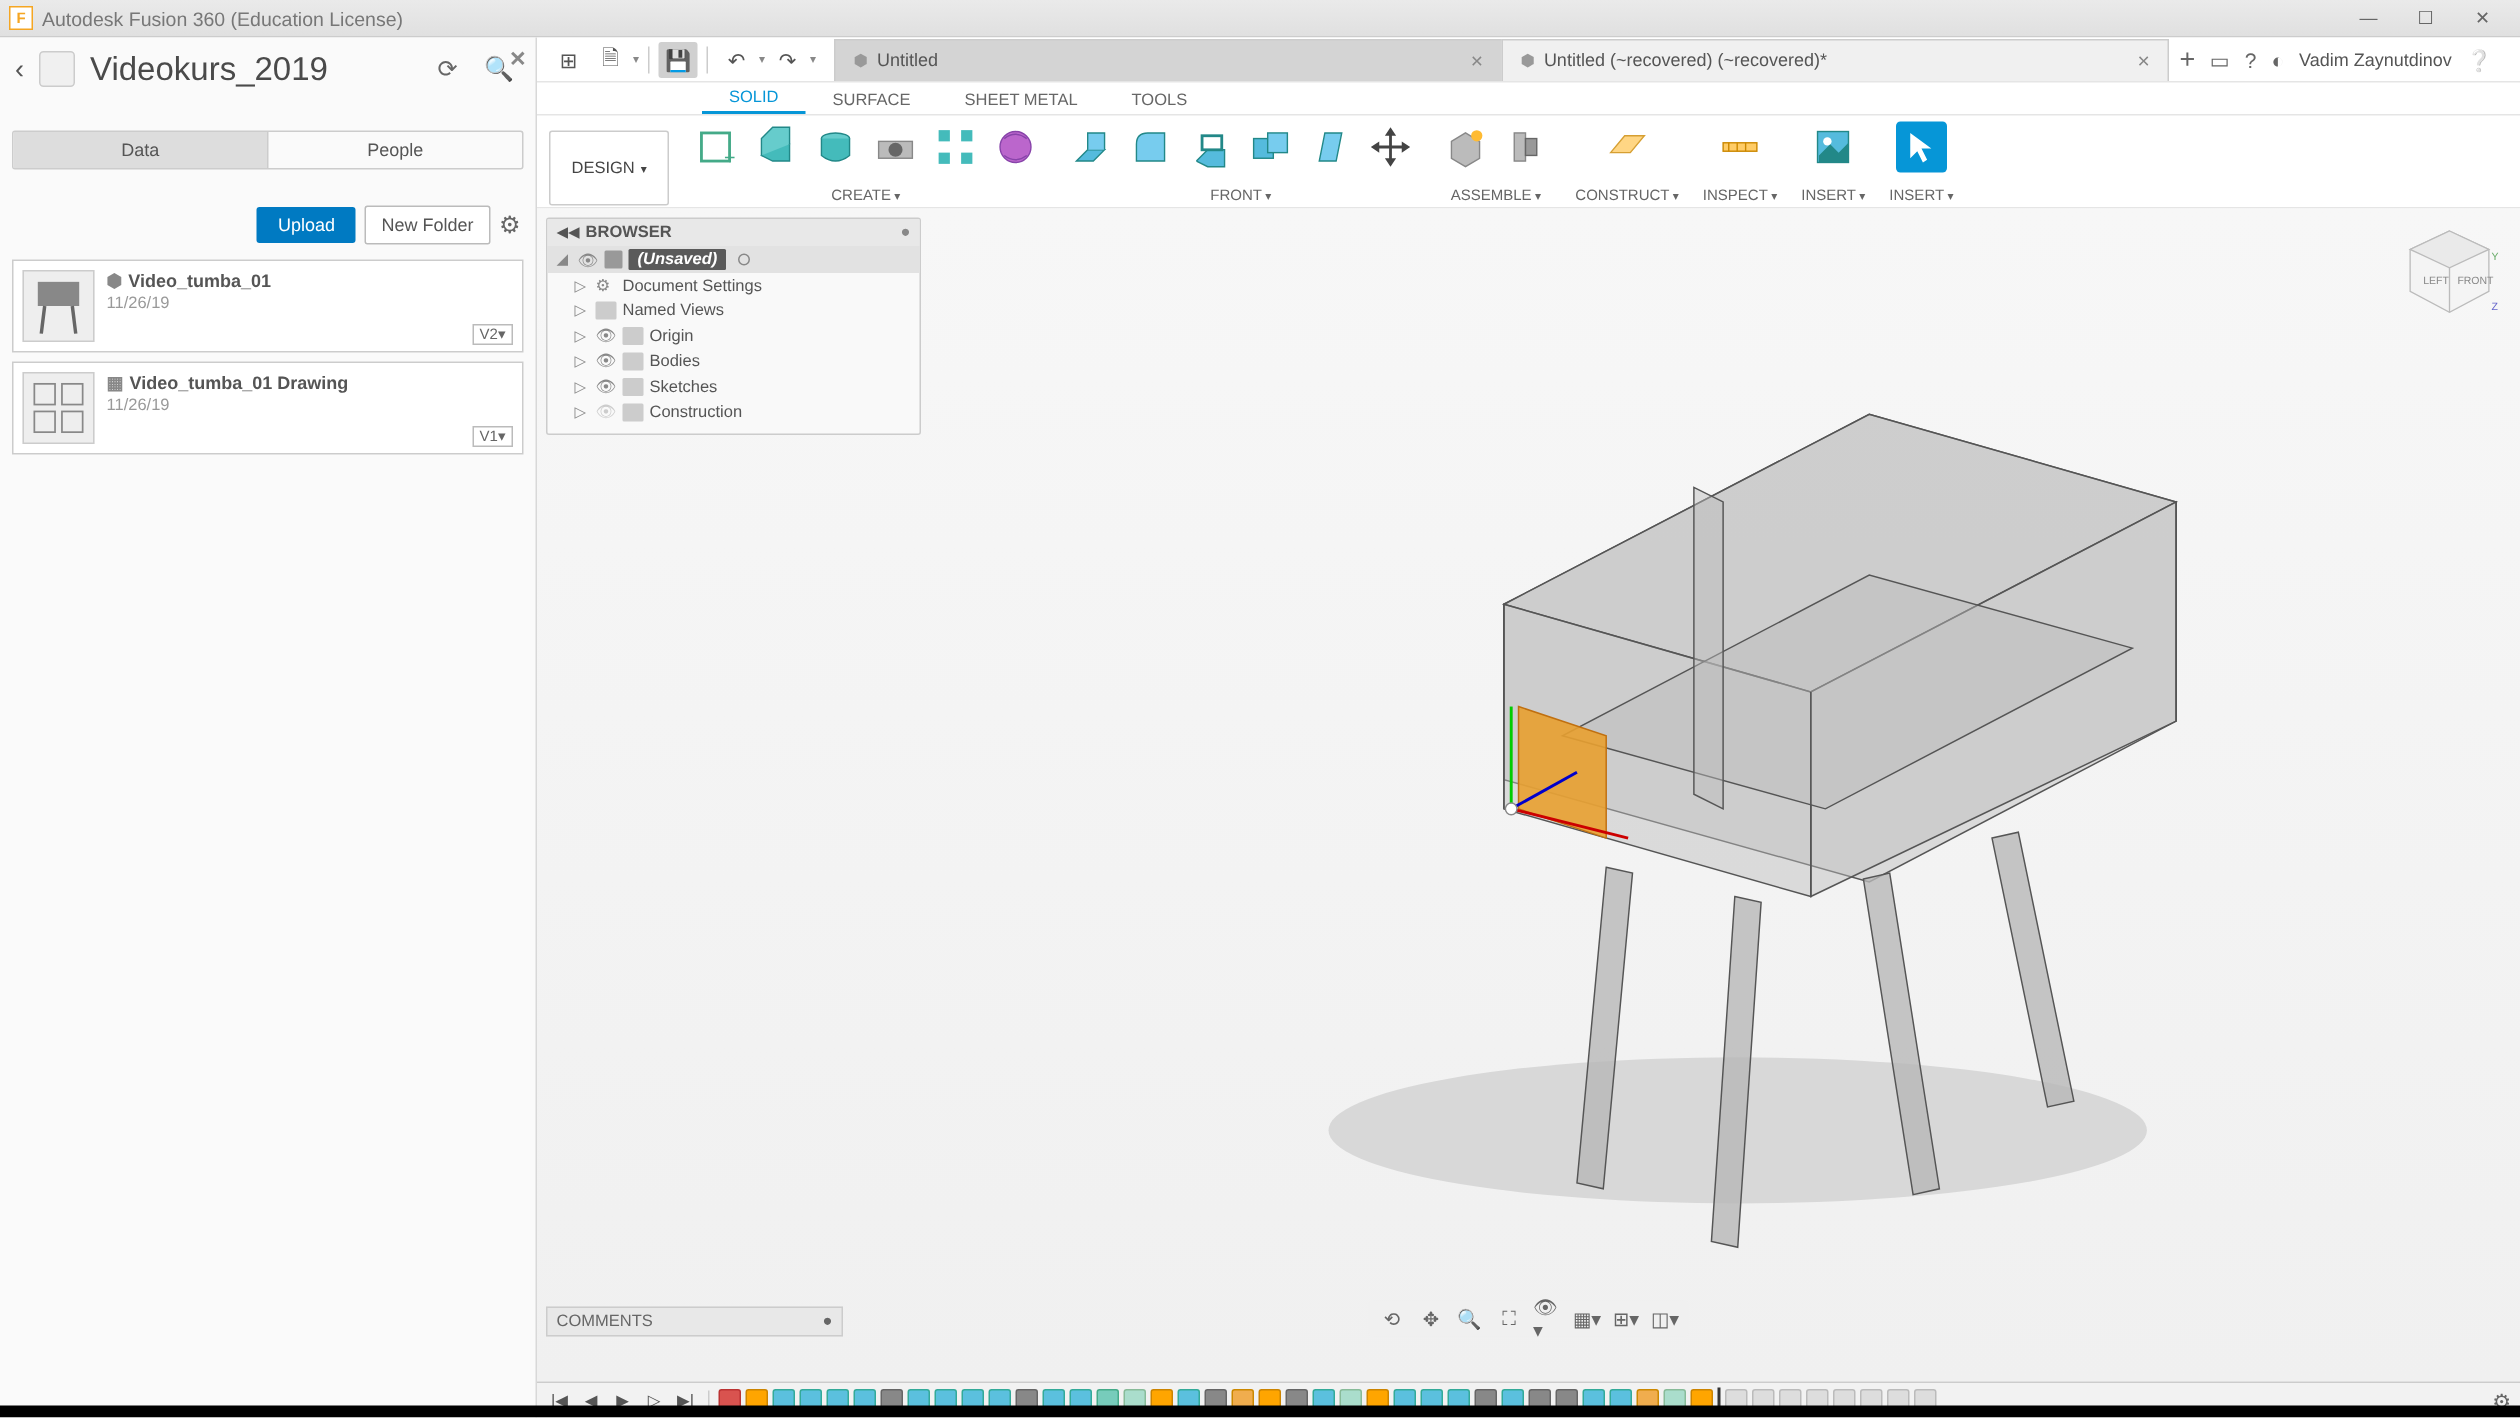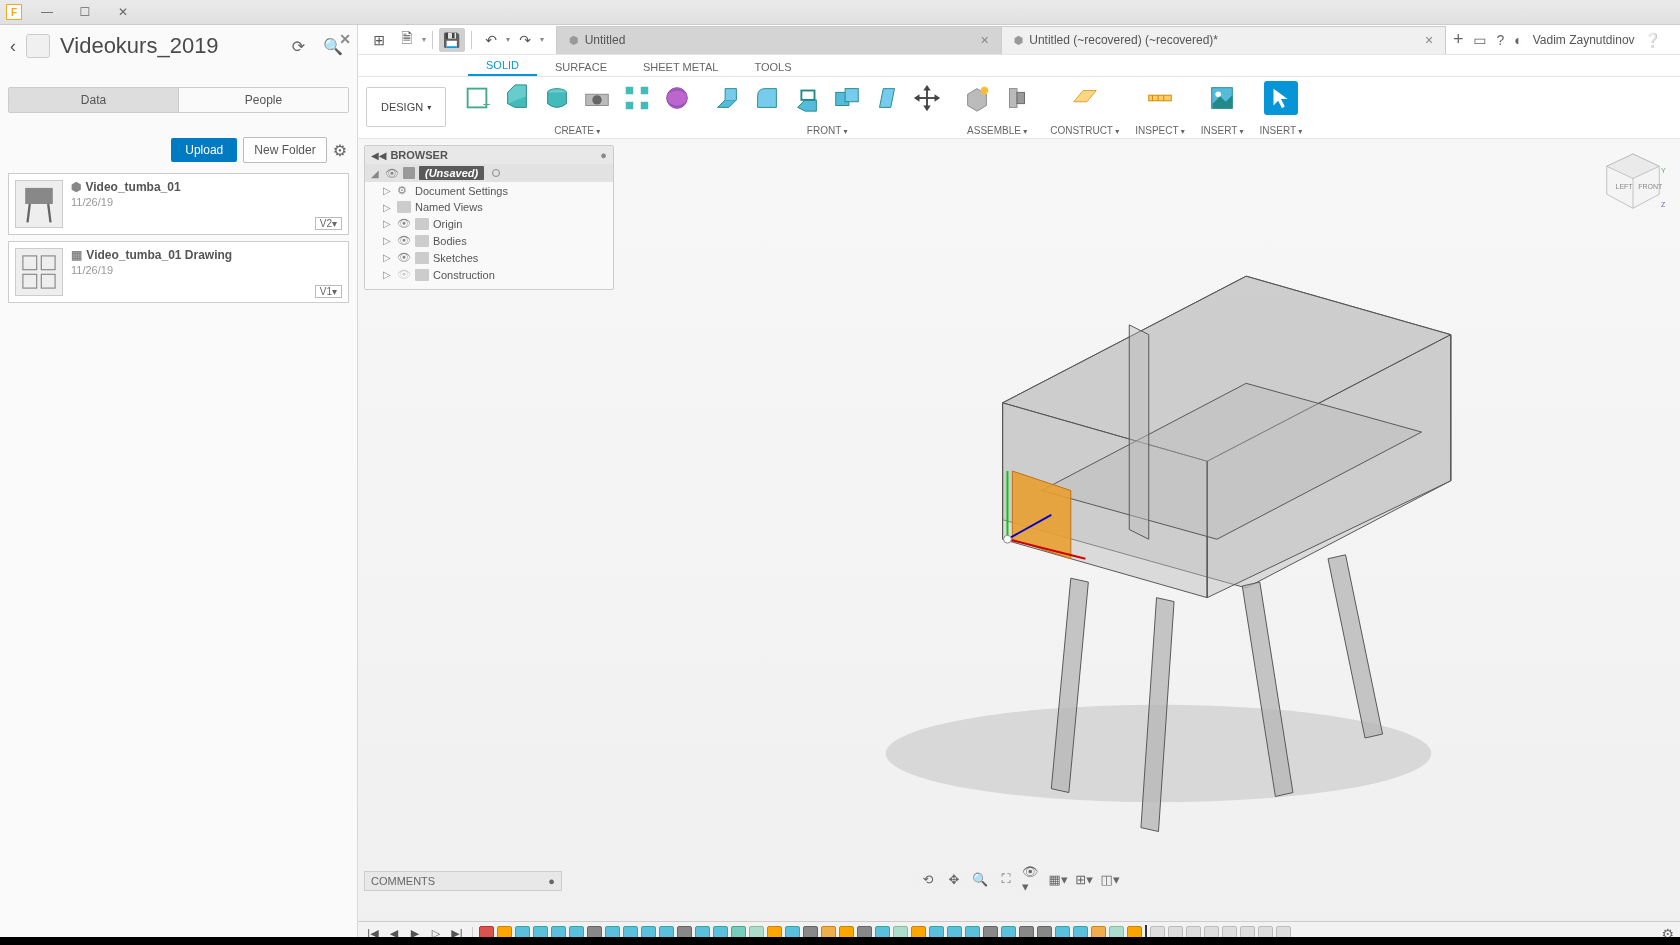--- a/index.html
+++ b/index.html
@@ -63,21 +63,21 @@
 .mode-tab.active { color:#0696d7; border-bottom:2px solid #0696d7; }
 
 
 .ribbon { height:62px; display:flex; align-items:stretch; border-bottom:1px solid #e5e5e5; padding:0 6px;}
 .rg { display:flex; flex-direction:column; align-items:center; padding:2px 8px; border-right:none;}
 .rg .icons { display:flex; gap:6px; padding:2px 0;}
 .tool { width:34px; height:34px; border-radius:3px; display:flex; align-items:center; justify-content:center; position:relative;}
 .tool svg { width:30px; height:30px; }
 .rg .label { font-size:10px; color:#666; margin-top:auto;}
 .rg .label::after { content:' ▾'; font-size:8px;}
-.design-btn { display:flex; align-items:center; justify-content:center; padding: 0 14px; font-size:11px; color:#444; border:1px solid #ccc; margin:10px 6px 10px 2px; border-radius:2px; height:40px;}
+.design-btn { display:flex; align-items:center; justify-content:center; padding: 0 14px; font-size:11px; color:#444; border:1px solid #ccc; margin:10px 6px 10px 2px; border-radius:2px; height:50px;}
 .design-btn::after{content:' ▾'; font-size:8px; margin-left:4px;}
 .select-tool { background:#0696d7;}
 
 
 .workspace { position:absolute; top:114px; left:0; right:0; bottom:24px; background:linear-gradient(#f7f7f7,#f0f0f0);}
 .browser { position:absolute; top:6px; left:6px; width:250px; background:rgba(248,248,248,0.92); border:1px solid #ccc; border-radius:2px; padding-bottom:6px;}
 .browser-hdr { display:flex; align-items:center; padding:3px 6px; background:#e8e8e8; font-size:11px; color:#555;}
 .browser-hdr .collapse{margin-right:4px; font-size:10px;}
 .browser-hdr .title{flex:1; font-weight:bold;}
 .browser-hdr .dot{color:#888;}
@@ -120,20 +120,21 @@
 .feat.mirror{background:#adc; border:1px solid #8b9;}
 .timeline .marker{width:2px; height:18px; background:#333;}
 .timeline .gear-r{margin-left:auto; color:#666; font-size:14px;}
 .black-bot{position:absolute; bottom:0; left:0; right:0; height:8px; background:#000;}
 </style>
 </head>
 <body>
 
 <div class="titlebar">
   <div class="app-icon">F</div>
+  <div class="title">Autodesk Fusion 360 (Education License)</div>
   <div class="win-btn">—</div>
   <div class="win-btn">☐</div>
   <div class="win-btn">✕</div>
 </div>
 
 <div class="data-panel">
   <div class="panel-close">✕</div>
   <div class="proj-header">
     <div class="back">‹</div>
     <div class="logo"></div>

